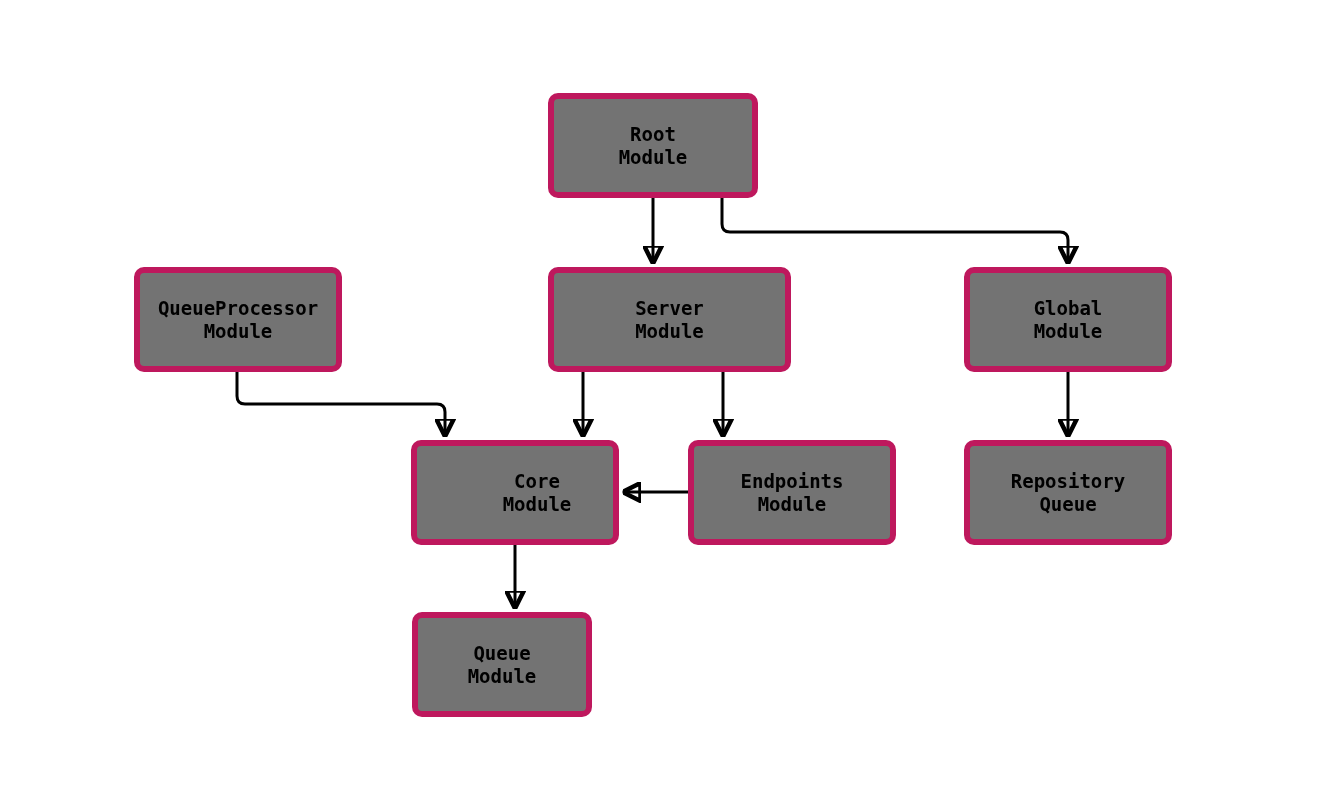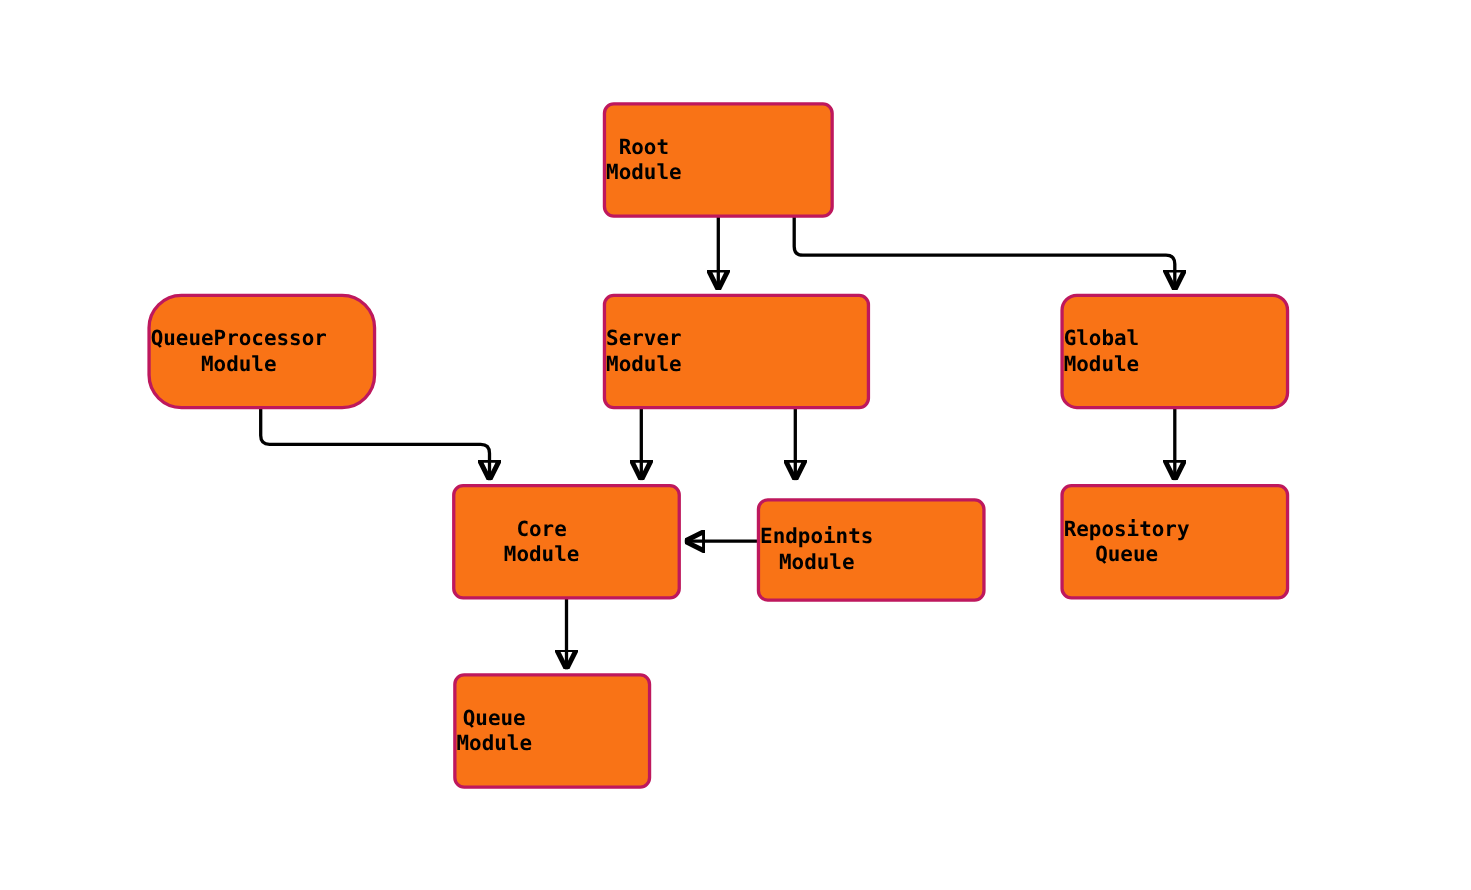--- a/index.html
+++ b/index.html
@@ -24,42 +24,42 @@
   }
   .edges-layer path {
     fill: none;
     stroke: #000000;
     stroke-width: 3;
     stroke-linecap: square;
   }
   .node {
     position: absolute;
     box-sizing: border-box;
-    background: #f97316;
-    border: 3px solid #be185d;
+    background: #737373;
+    border: 6px solid #be185d;
     border-radius: 10px;
     display: flex;
     align-items: center;
-    justify-content: flex-start;
+    justify-content: center;
   }
   .node .label {
     white-space: pre-line;
     text-align: center;
     font-weight: bold;
     font-size: 19px;
     line-height: 23px;
     color: #000000;
   }
   
   .n-root          { left: 548px; top:  93px; width: 210px; height: 105px; }
-  .n-queueprocessor{ left: 134px; top: 267px; width: 208px; height: 105px; border-radius: 31px; }
+  .n-queueprocessor{ left: 134px; top: 267px; width: 208px; height: 105px; }
   .n-server        { left: 548px; top: 267px; width: 243px; height: 105px; }
-  .n-global        { left: 964px; top: 267px; width: 208px; height: 105px; border-radius: 15px; }
+  .n-global        { left: 964px; top: 267px; width: 208px; height: 105px; }
   .n-core          { left: 411px; top: 440px; width: 208px; height: 105px; padding-left: 44px; }
-  .n-endpoints     { left: 688px; top: 440px; width: 208px; height: 94px; margin-top: 13px; }
+  .n-endpoints     { left: 688px; top: 440px; width: 208px; height: 105px; }
   .n-repository    { left: 964px; top: 440px; width: 208px; height: 105px; }
   .n-queue         { left: 412px; top: 612px; width: 180px; height: 105px; }
 </style>
 </head>
 <body>
 
 <div class="canvas">
 
   <svg class="edges-layer" width="1337" height="809" viewBox="0 0 1337 809" xmlns="http://www.w3.org/2000/svg">
     <defs>

